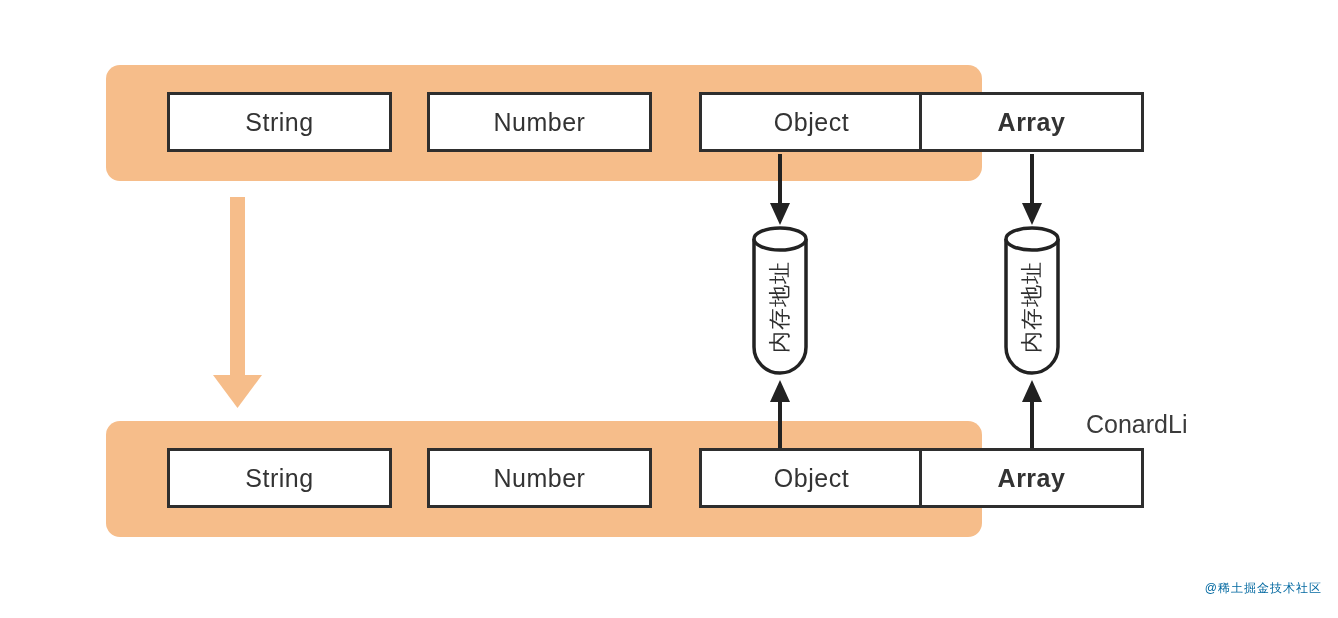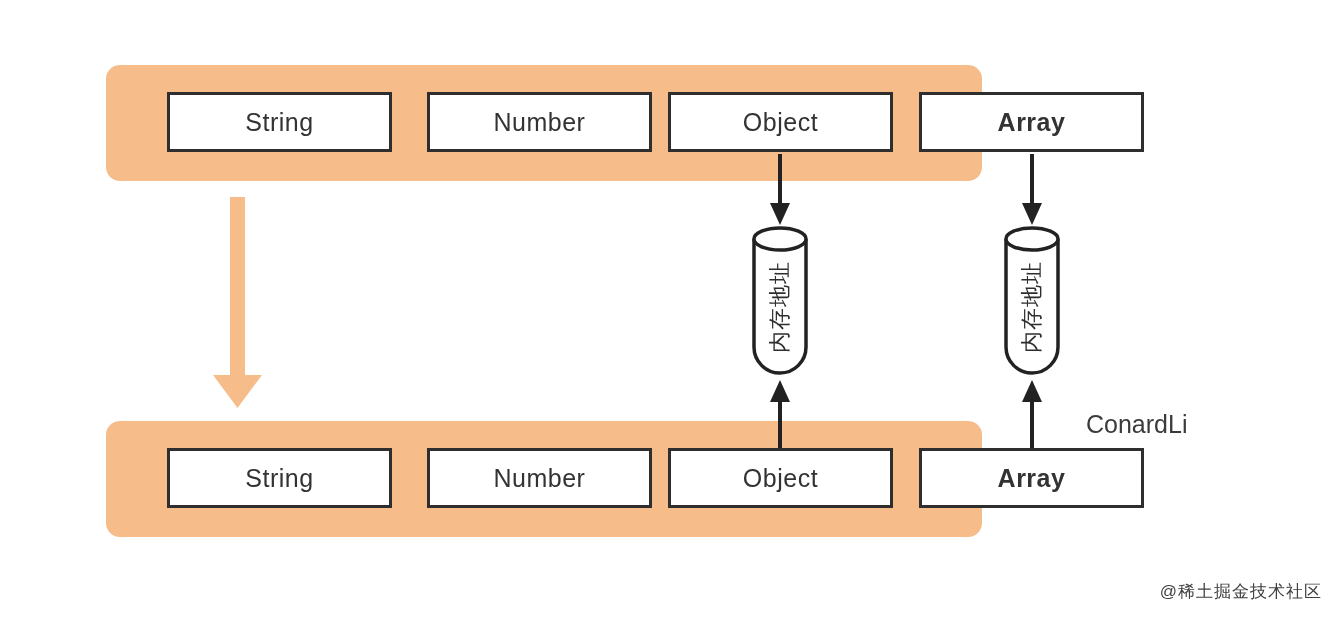--- a/index.html
+++ b/index.html
@@ -38,21 +38,21 @@
     box-sizing: border-box;
     display: flex;
     align-items: center;
     justify-content: center;
     font-size: 25px;
     color: #333333;
     letter-spacing: 0.5px;
   }
   .pos-0 { left: 61px; }
   .pos-1 { left: 313px; margin-left: 8px; }
-  .pos-2 { left: 562px; }
+  .pos-2 { left: 593px; }
   .pos-3 { left: 813px; font-weight: bold; }
 
   
   .overlay {
     position: absolute;
     left: 0;
     top: 0;
     width: 1338px;
     height: 618px;
     pointer-events: none;
@@ -99,22 +99,22 @@
     font-size: 25px;
     color: #3b3b3b;
     margin-top: 20px;
   }
 
   
   .watermark {
     position: absolute;
     right: 16px;
     top: 580px;
-    font-size: 17px;
-    color: #404040;
+    font-size: 12px;
+    color: #0369a1;
     letter-spacing: 1px;
   }
 </style>
 </head>
 <body>
 
 <div class="canvas">
 
   <div class="bar top">
     <div class="type-box pos-0">String</div>

